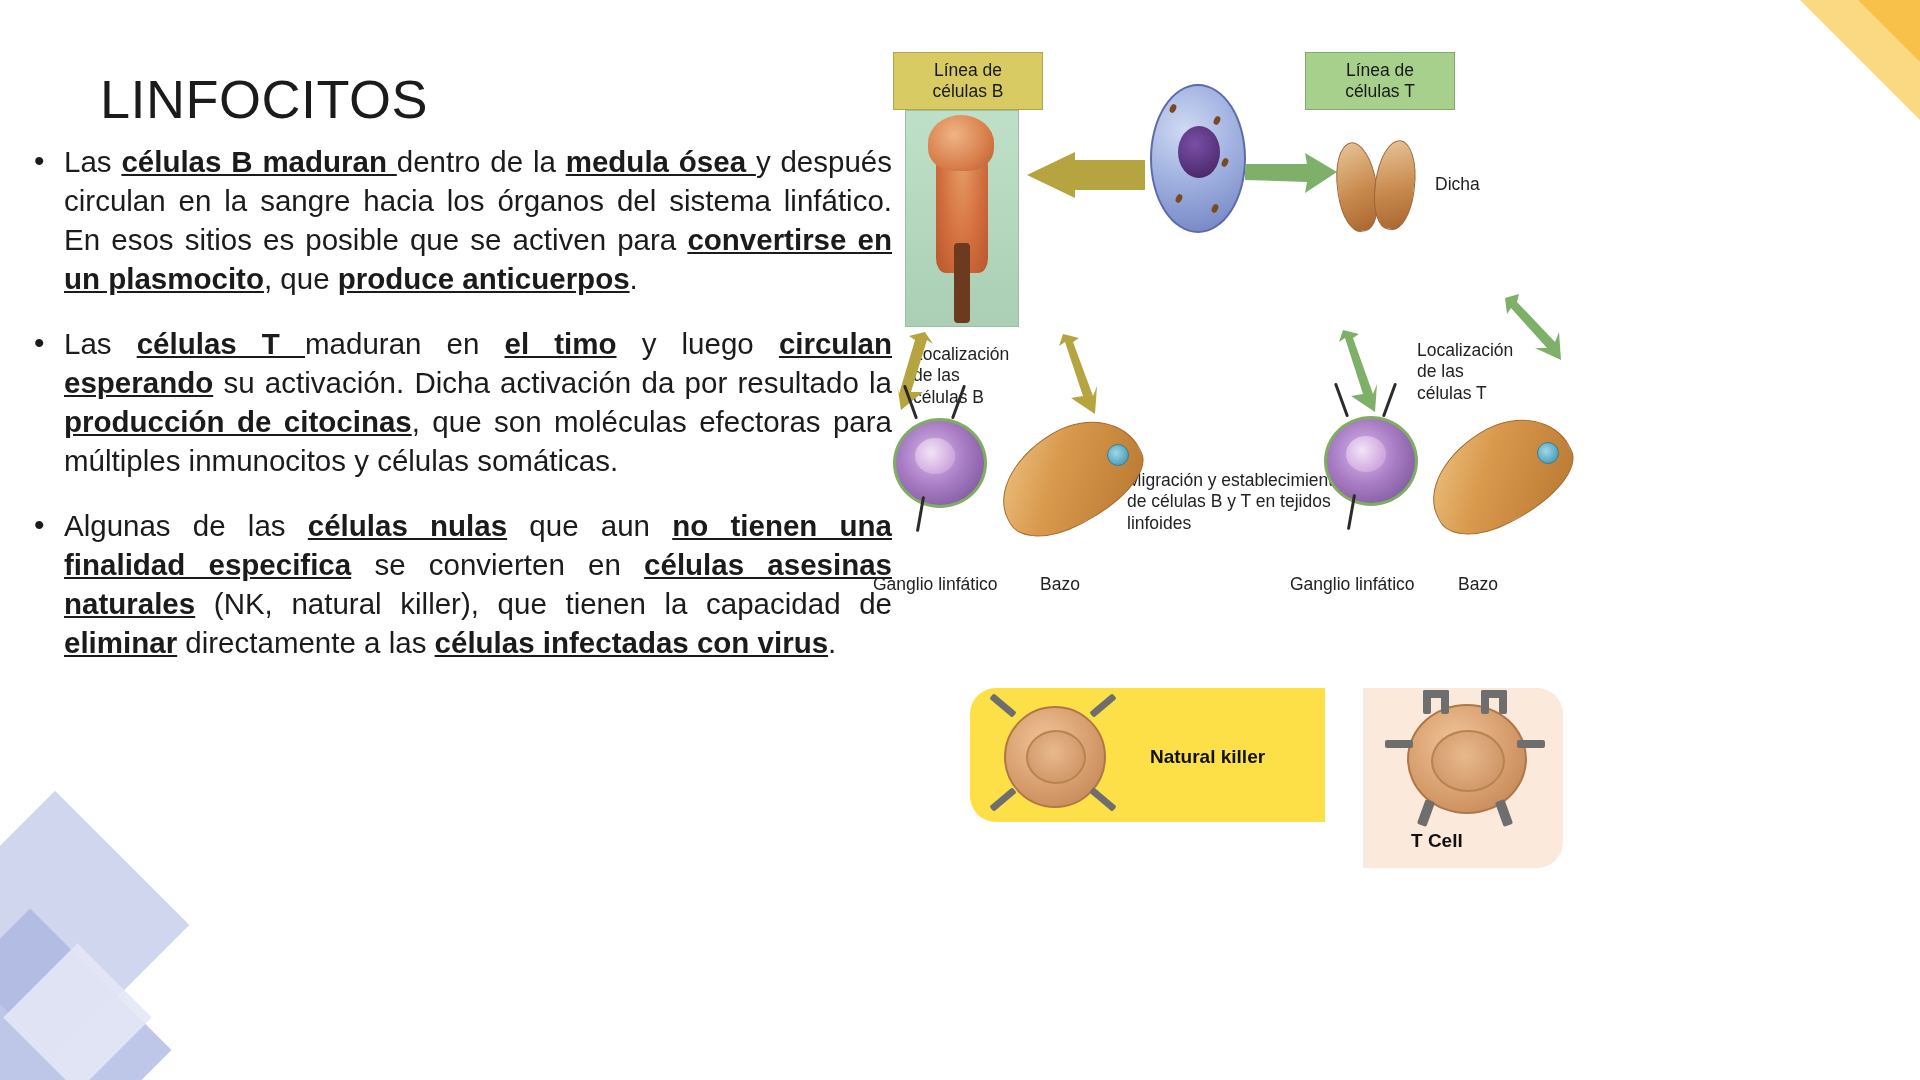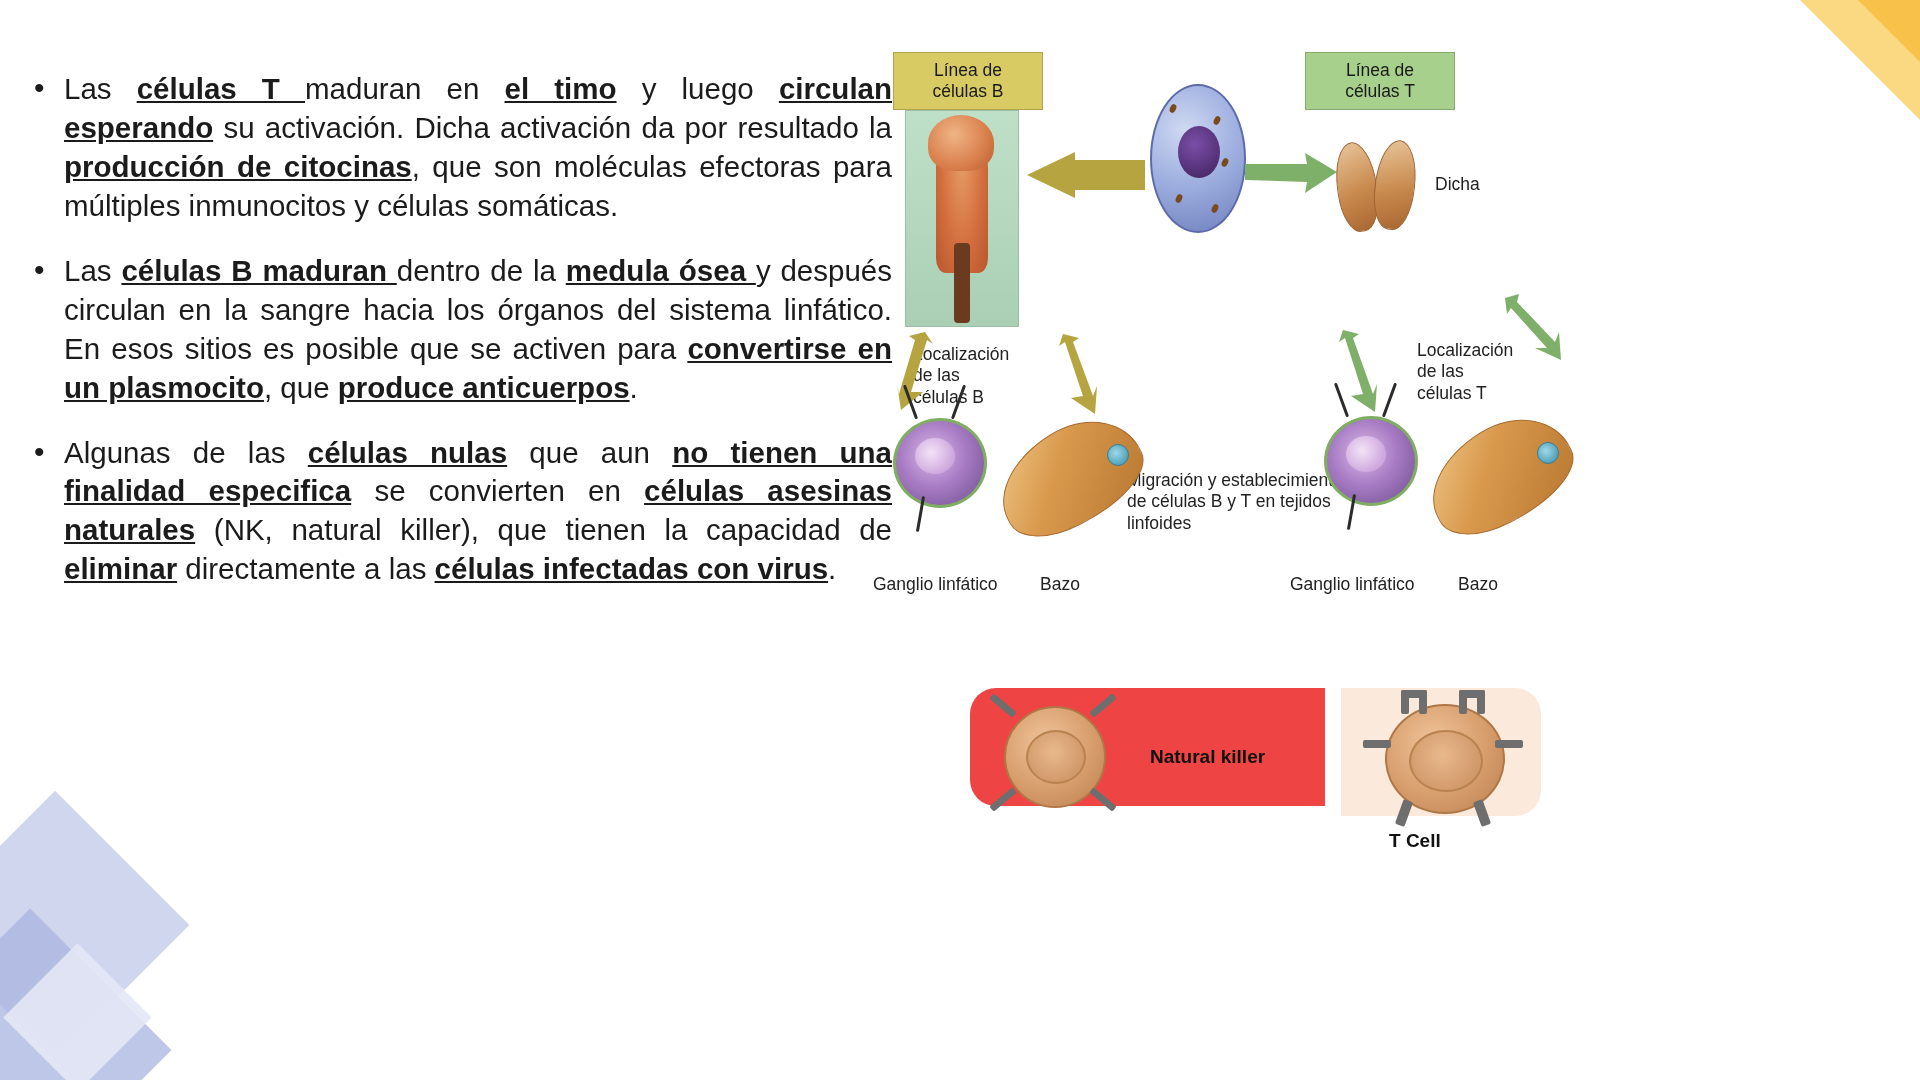--- a/index.html
+++ b/index.html
@@ -294,30 +294,30 @@
   .arrow {
     position: absolute;
   }
 
   
   .nk-card {
     position: absolute;
     left: 65px;
     top: 688px;
     width: 355px;
-    height: 118px;
-    background: #ef4444;
+    height: 134px;
+    background: #fde047;
     border-radius: 26px 0 0 26px;
   }
   .tcell-card {
     position: absolute;
-    left: 436px;
+    left: 458px;
     top: 688px;
     width: 200px;
-    height: 128px;
+    height: 180px;
     background: #fbe9dc;
     border-radius: 0 26px 26px 0;
   }
   .cell-round {
     position: absolute;
     background: radial-gradient(circle at 40% 35%, #f0c49a 0%, #d9a070 50%, #bd7f4e 100%);
     border-radius: 50%;
     border: 2px solid #b07746;
   }
   .cell-inner {
@@ -343,23 +343,24 @@
 
 <div class="deco-tr-1"></div>
 <div class="deco-tr-2"></div>
 <div class="deco-bl-group">
   <div class="deco-bl-1"></div>
   <div class="deco-bl-2"></div>
   <div class="deco-bl-3"></div>
 </div>
 
 <div class="text-col">
+  <h1 class="slide-title">LINFOCITOS</h1>
   <ul class="bullets">
+    <li><span>Las </span><span class="b">células B maduran </span><span>dentro de la </span><span class="b">medula ósea </span><span>y después circulan en la sangre hacia los órganos del sistema linfático. En esos sitios es posible que se activen para </span><span class="b">convertirse en un plasmocito</span><span>, que </span><span class="b">produce anticuerpos</span><span>.</span></li>
     <li><span>Las </span><span class="b">células T </span><span>maduran en </span><span class="b">el timo</span><span> y luego </span><span class="b">circulan esperando</span><span> su activación. Dicha activación da por resultado la </span><span class="b">producción de citocinas</span><span>, que son moléculas efectoras para múltiples inmunocitos y células somáticas.</span></li>
-    <li><span>Las </span><span class="b">células B maduran </span><span>dentro de la </span><span class="b">medula ósea </span><span>y después circulan en la sangre hacia los órganos del sistema linfático. En esos sitios es posible que se activen para </span><span class="b">convertirse en un plasmocito</span><span>, que </span><span class="b">produce anticuerpos</span><span>.</span></li>
     <li><span>Algunas de las </span><span class="b">células nulas</span><span> que aun </span><span class="b">no tienen una finalidad especifica</span><span> se convierten en </span><span class="b">células asesinas naturales</span><span> (NK, natural killer), que tienen la capacidad de </span><span class="b">eliminar</span><span> directamente a las </span><span class="b">células infectadas con virus</span><span>.</span></li>
   </ul>
 </div>
 
 <div class="figure-area">
 
   <div class="fig-main">
 
     <div class="tag-box tag-b" style="left:-12px; top:30px; width:120px;">Línea de<br>células B</div>
     <div class="tag-box tag-t" style="left:400px; top:30px; width:120px;">Línea de<br>células T</div>

